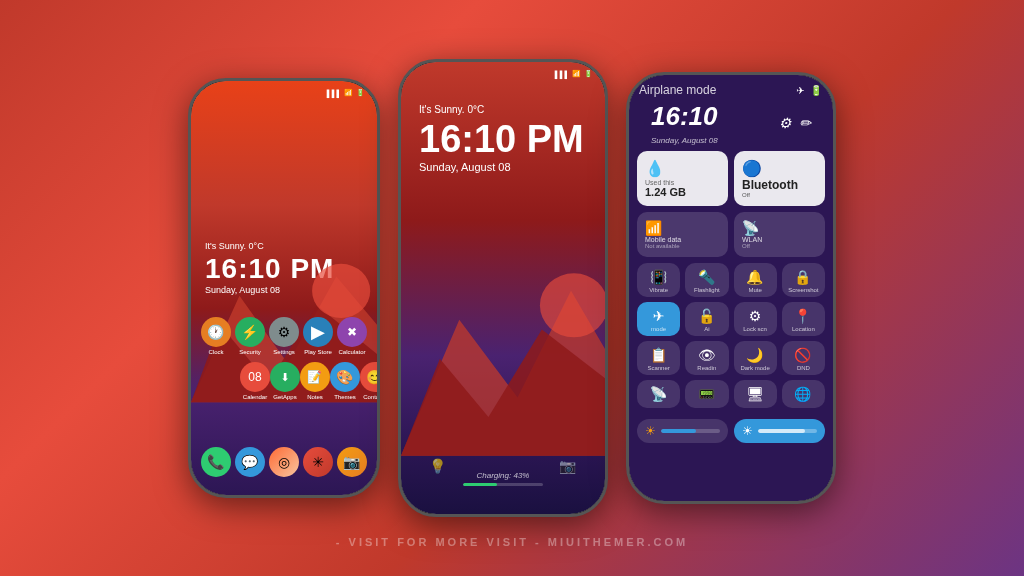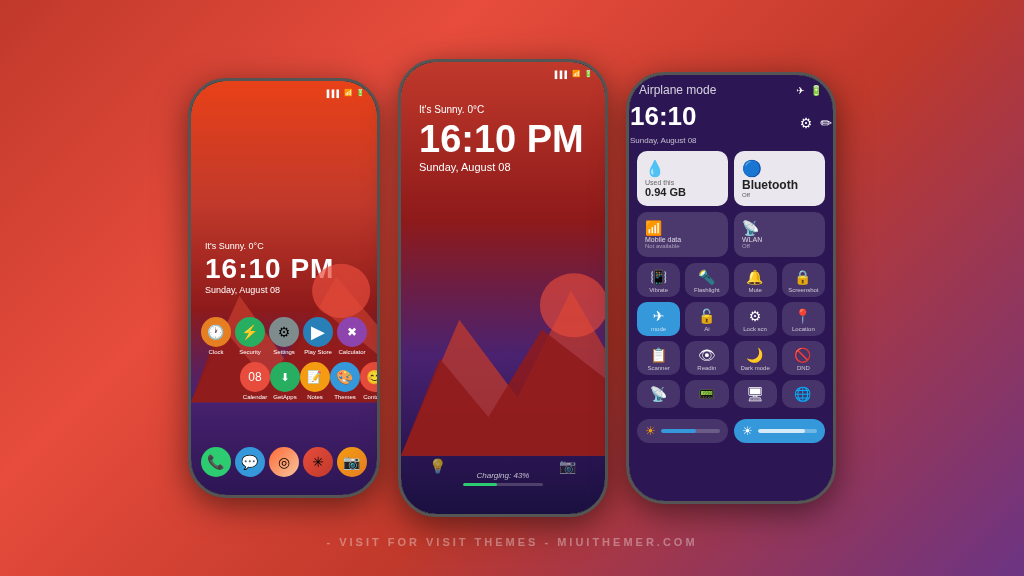--- a/index.html
+++ b/index.html
@@ -209,21 +209,22 @@
     }
     .cc-airplane-label { font-size: 12px; color: rgba(255,255,255,0.8); }
     .cc-topbar-icons { display: flex; gap: 6px; }
     .cc-topbar-icon { font-size: 10px; color: white; }
 
     
     .cc-time-row {
       display: flex;
       justify-content: space-between;
       align-items: center;
-      padding: 0 1px 6px;
+      padding: 0 22px 6px;
+      font-style: italic;
     }
     .cc-time { font-size: 26px; font-weight: bold; color: white; }
     .cc-date { font-size: 8px; color: rgba(255,255,255,0.7); margin-top: 4px; }
     .cc-top-icons { display: flex; gap: 8px; }
     .cc-top-icon { font-size: 14px; color: white; }
 
     
     .cc-tiles {
       display: flex;
       gap: 6px;
@@ -459,21 +460,21 @@
     </div>
 
     <div class="cc-tiles">
 
       <div class="cc-tile active" style="background:rgba(255,255,255,0.9);">
         <div style="display:flex;align-items:center;gap:4px;">
           <span style="font-size:16px;color:#3498db;">💧</span>
         </div>
         <div>
           <div style="font-size:7px;color:#666;">Used this</div>
-          <div style="font-size:11px;font-weight:bold;color:#222;">0.94 GB</div>
+          <div style="font-size:11px;font-weight:bold;color:#222;">1.24 GB</div>
         </div>
       </div>
 
       <div class="cc-tile" style="background:rgba(255,255,255,0.9);">
         <div style="display:flex;align-items:center;gap:4px;">
           <span style="font-size:16px;color:#e74c3c;">🔵</span>
         </div>
         <div>
           <div style="font-size:12px;font-weight:bold;color:#222;">Bluetooth</div>
           <div style="font-size:6px;color:#555;">Off</div>
@@ -584,13 +585,13 @@
       <div class="cc-slider-row" style="background:#3498db;">
         <span class="cc-slider-icon" style="color:white;">☀</span>
         <div class="cc-slider-track" style="background:rgba(255,255,255,0.3);">
           <div class="cc-slider-fill" style="width:80%;background:rgba(255,255,255,0.7);"></div>
         </div>
       </div>
     </div>
   </div>
 </div>
 
-<div class="watermark">- VISIT FOR VISIT THEMES - MIUITHEMER.COM</div>
+<div class="watermark">- VISIT FOR MORE VISIT - MIUITHEMER.COM</div>
 
 </body></html>

